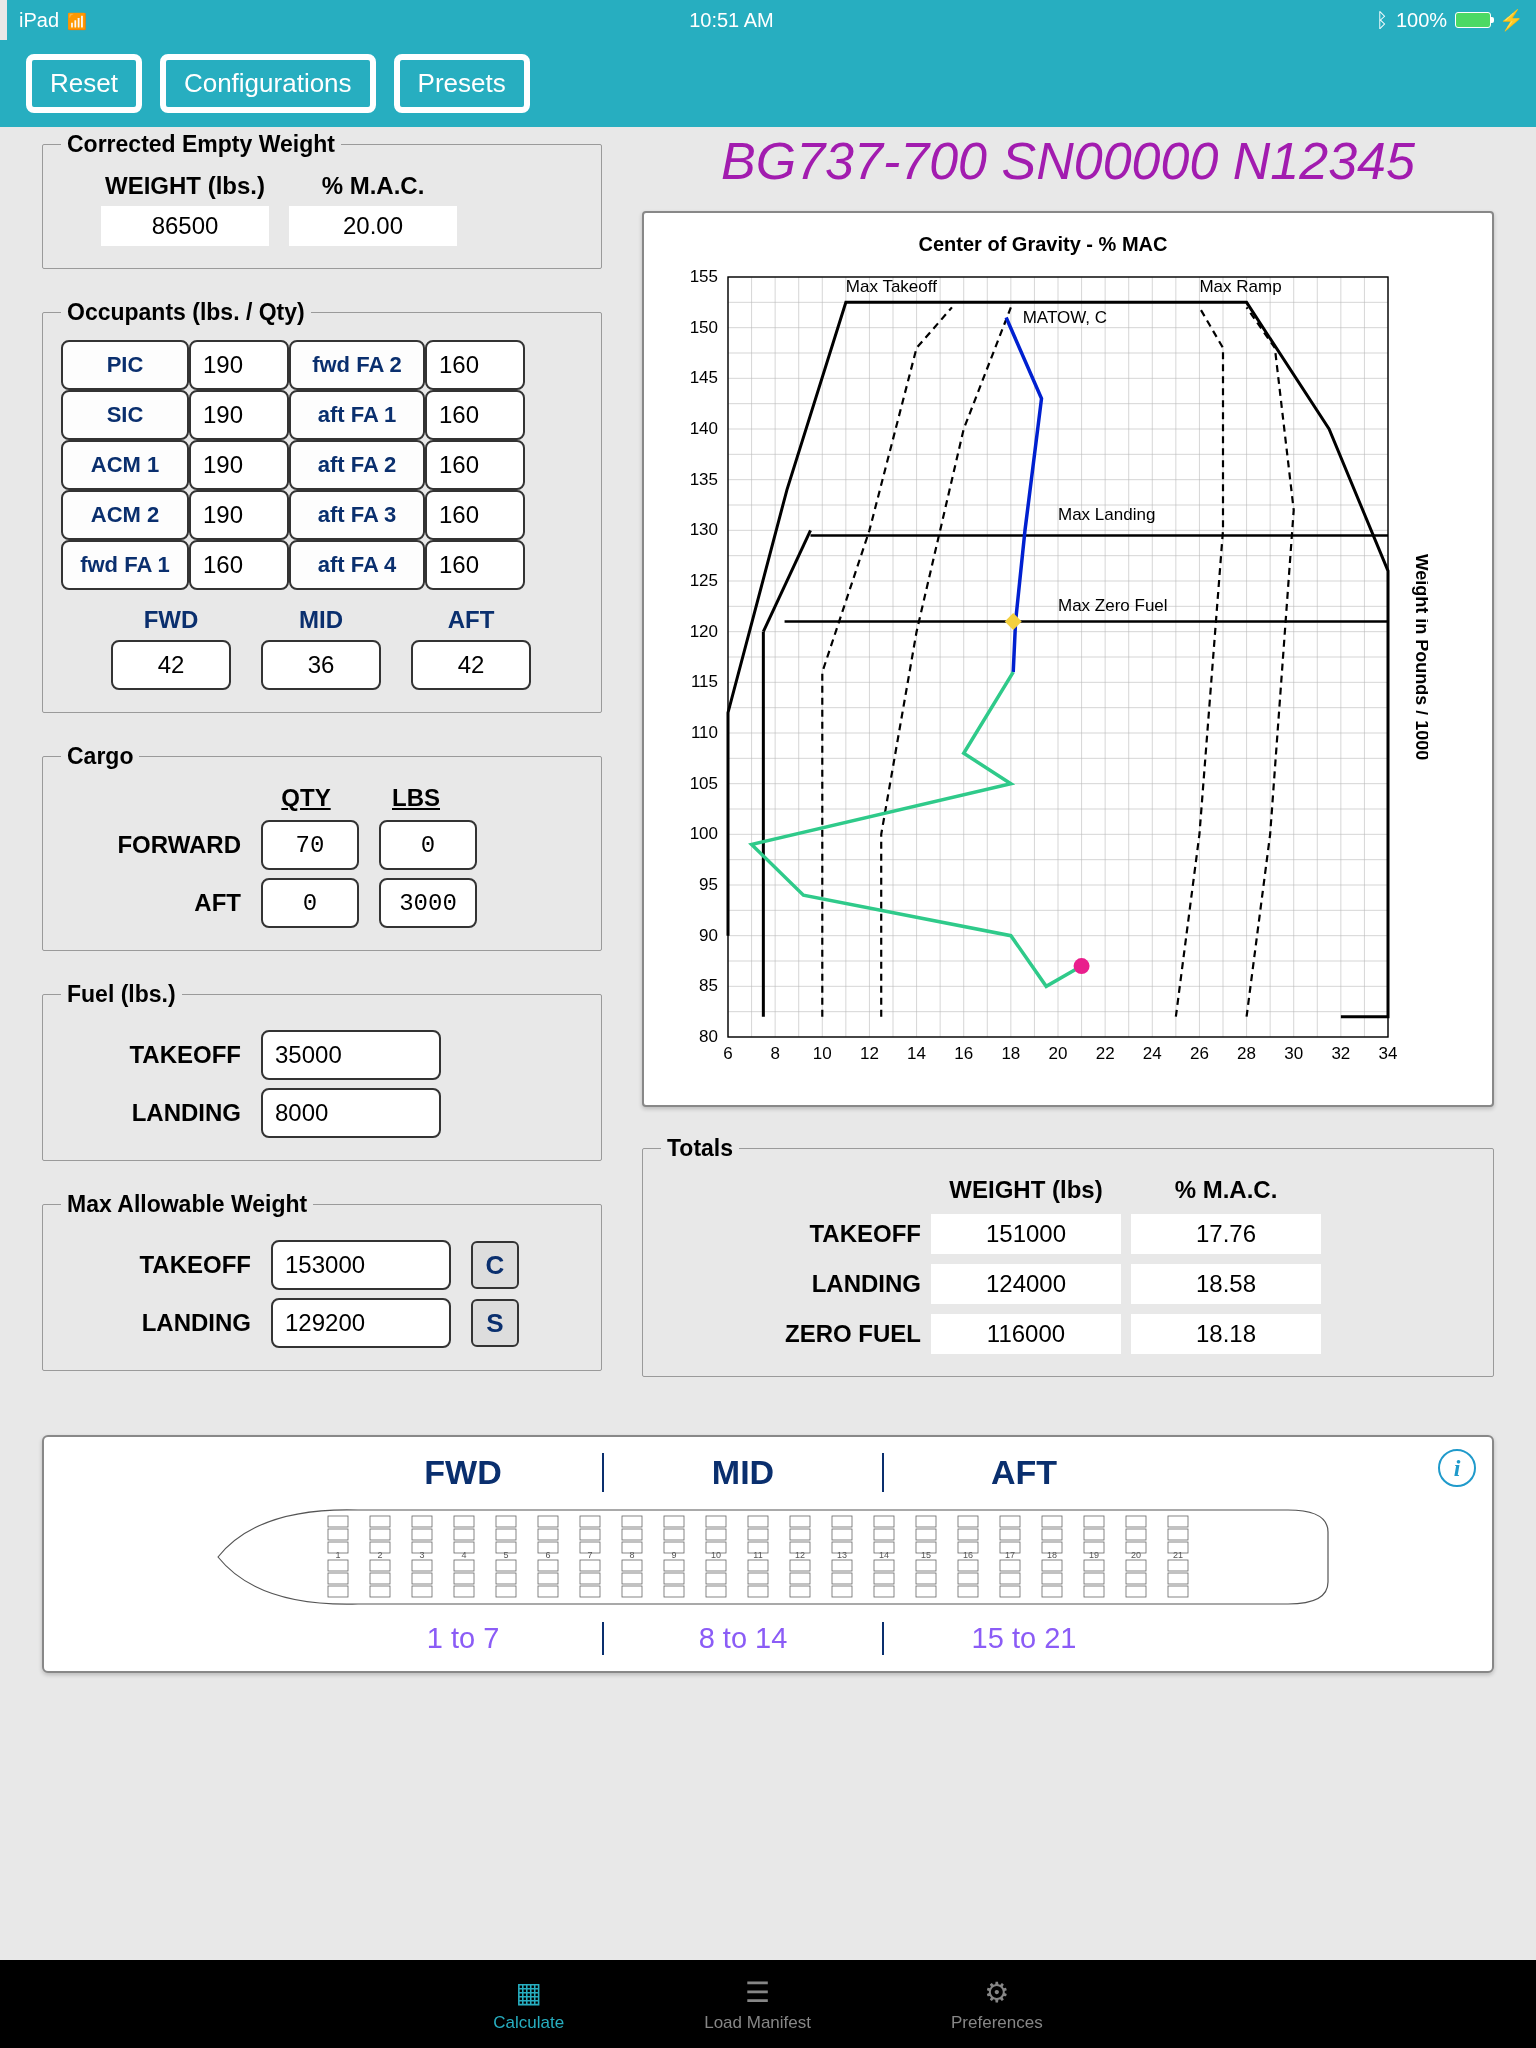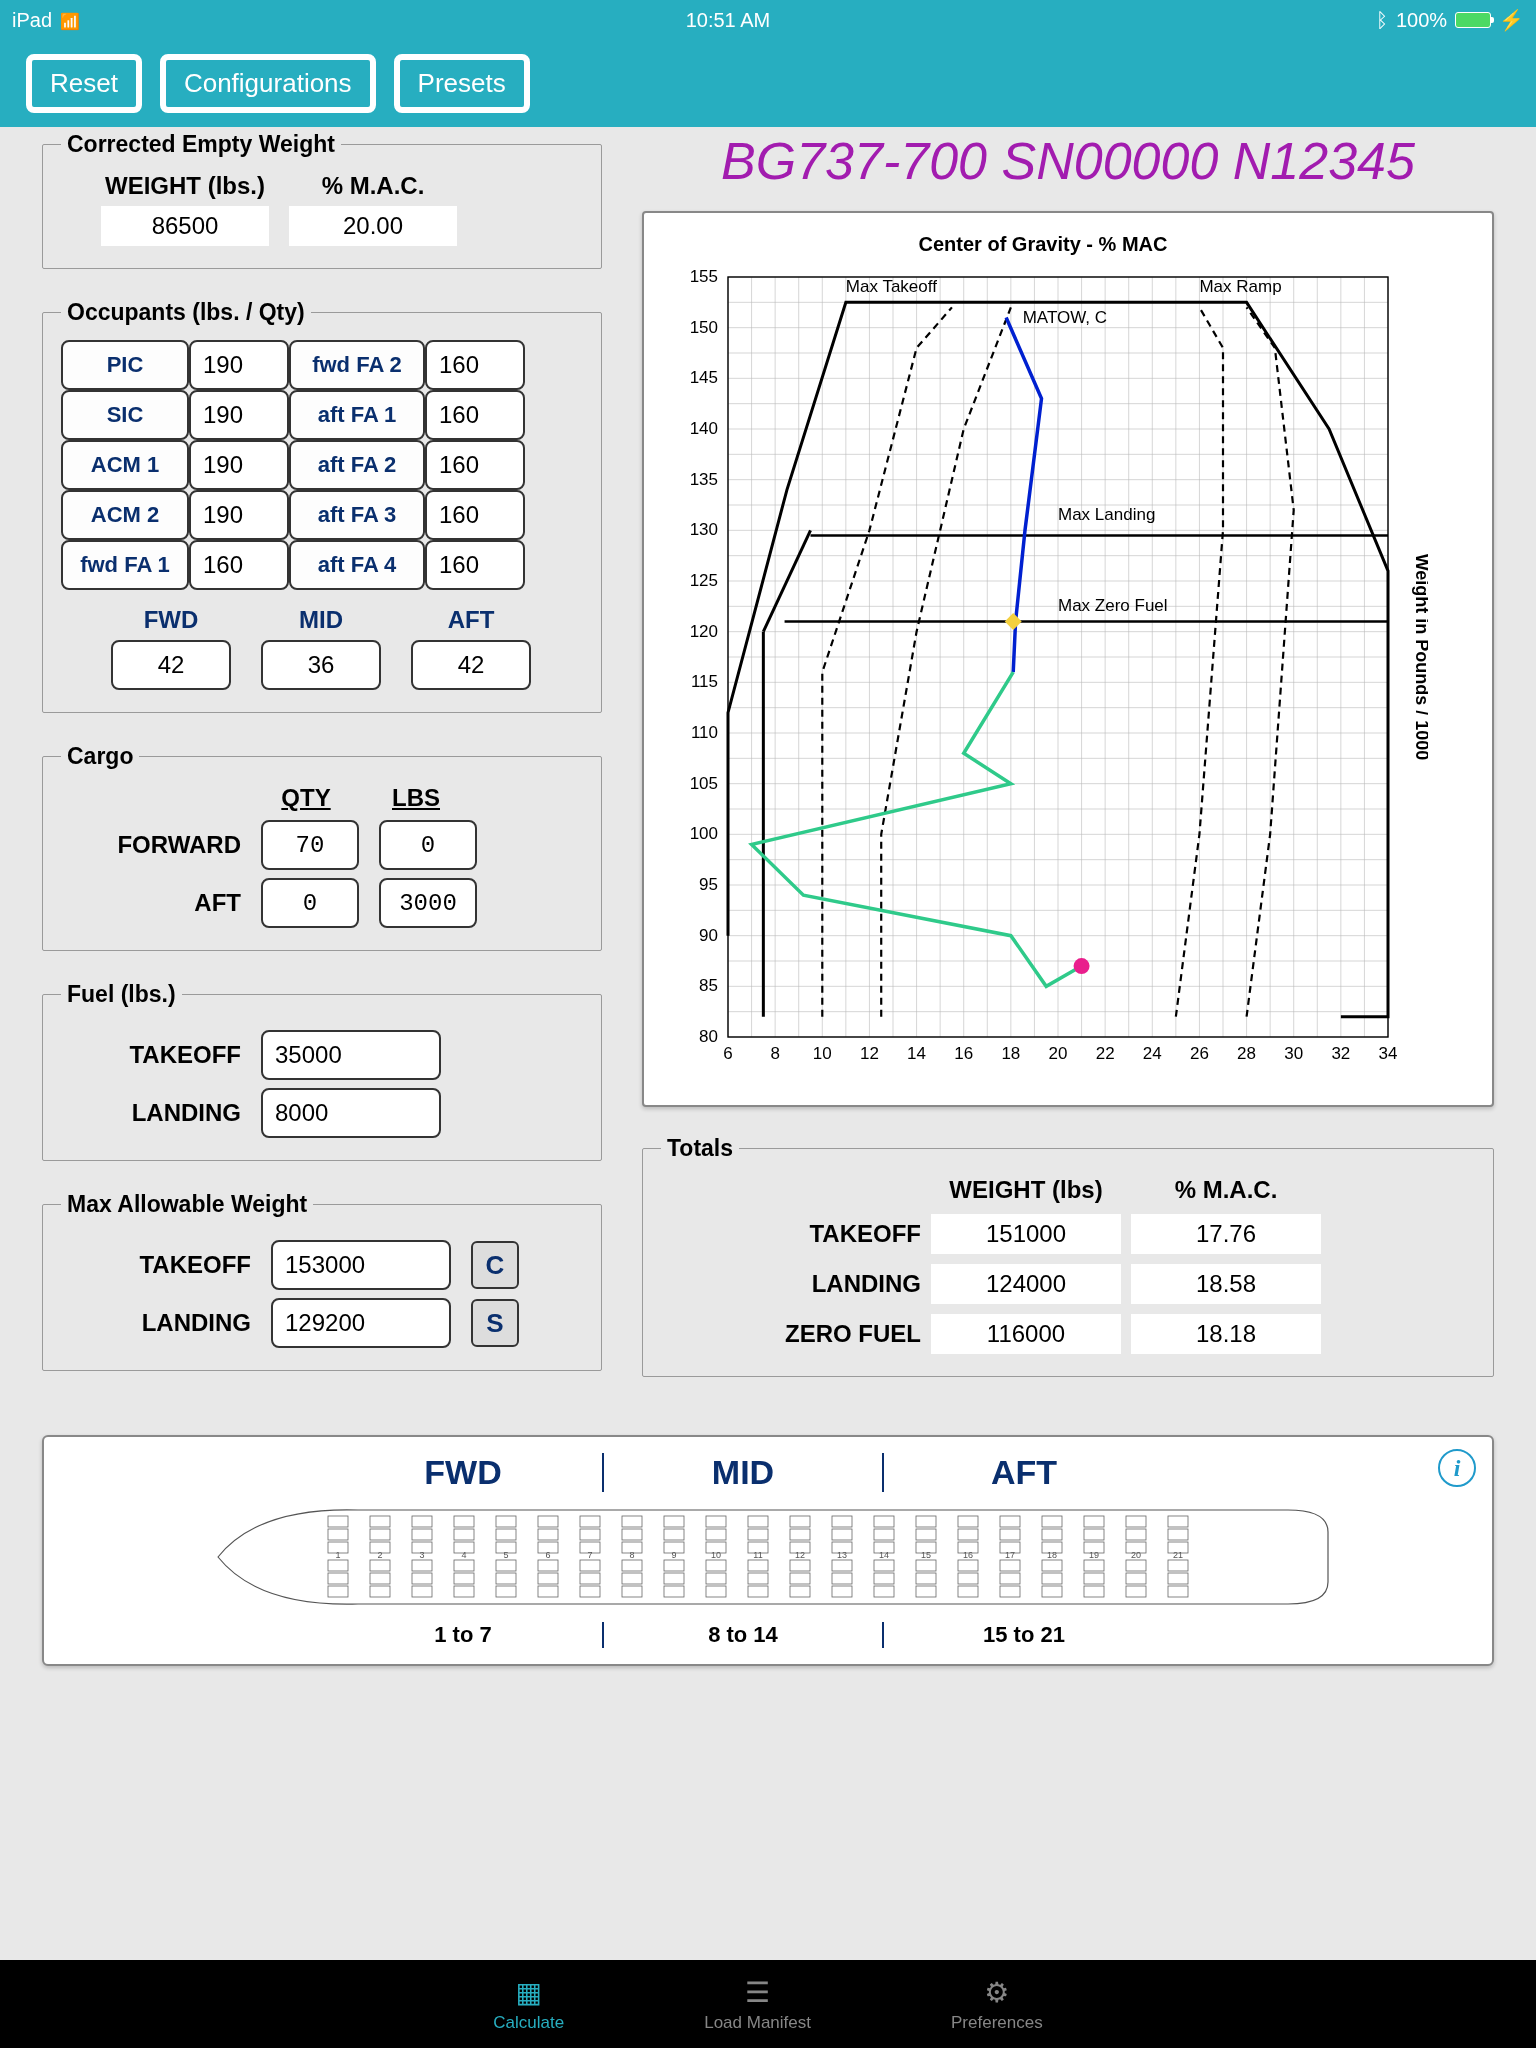--- a/index.html
+++ b/index.html
@@ -1,17 +1,17 @@
 <!DOCTYPE html>
 <html><head>
 <meta charset="utf-8">
 <style>
 * { box-sizing: border-box; margin: 0; padding: 0; }
 body { font-family: -apple-system, Helvetica, Arial, sans-serif; background: #e8e8e8; width: 1536px; height: 2048px; overflow: hidden; }
-.status-bar { background: #27aec0; height: 40px; display: flex; justify-content: space-between; align-items: center; padding: 0 12px; color: white; font-size: 20px; }
+.status-bar { background: #27aec0; height: 40px; display: flex; justify-content: space-between; align-items: center; padding: 0 12px; color: white; font-size: 20px; margin-left: 7px; }
 .status-left, .status-right { display: flex; align-items: center; gap: 8px; }
 .wifi-icon::before { content: "📶"; font-size: 16px; }
 .bt-icon::before { content: "ᛒ"; font-size: 20px; }
 .battery { display: inline-block; width: 36px; height: 16px; background: #4cd964; border-radius: 3px; border: 1px solid white; position: relative; }
 .battery::after { content: ""; position: absolute; right: -4px; top: 4px; width: 3px; height: 6px; background: white; border-radius: 0 2px 2px 0; }
 .header-bar { background: #27aec0; padding: 14px 26px; display: flex; gap: 18px; }
 .header-btn { border: 6px solid #ffffff; color: white; background: transparent; padding: 8px 18px; font-size: 26px; border-radius: 8px; cursor: pointer; }
 .main { padding: 4px 42px; }
 .two-col { display: flex; gap: 40px; }
 .left-col { width: 560px; }
@@ -49,21 +49,21 @@
 .totals-row { display: grid; grid-template-columns: 220px 190px 190px; gap: 10px; margin-left: 40px; margin-top: 10px; align-items: center; }
 .totals-row .lbl { text-align: right; font-weight: bold; font-size: 24px; }
 .totals-row .wbox { width: auto; }
 .seating { background: white; border: 2px solid #888; border-radius: 6px; padding: 16px 30px; margin-top: 28px; box-shadow: 0 2px 4px rgba(0,0,0,0.2); position: relative; }
 .info-icon { position: absolute; top: 12px; right: 16px; width: 38px; height: 38px; border: 2px solid #1f9acb; border-radius: 50%; color: #1f9acb; display: flex; align-items: center; justify-content: center; font-size: 24px; font-style: italic; font-weight: bold; font-family: serif; }
 .seat-hdr { display: flex; color: #0a2f6e; font-weight: bold; font-size: 34px; margin-left: 250px; }
 .seat-hdr div { text-align: center; }
 .seat-hdr .c1 { width: 280px; border-right: 2px solid #0a2f6e; }
 .seat-hdr .c2 { width: 280px; border-right: 2px solid #0a2f6e; }
 .seat-hdr .c3 { width: 280px; }
-.seat-ftr { display: flex; color: #000000; font-weight: bold; font-size: 22px; margin-left: 250px; }
+.seat-ftr { display: flex; color: #8b5cf6; font-weight: normal; font-size: 29px; margin-left: 250px; }
 .seat-ftr div { text-align: center; }
 .seat-ftr .c1 { width: 280px; border-right: 2px solid #0a2f6e; }
 .seat-ftr .c2 { width: 280px; border-right: 2px solid #0a2f6e; }
 .seat-ftr .c3 { width: 280px; }
 .plane { margin: 10px auto; height: 110px; display: flex; align-items: center; justify-content: center; }
 .tab-bar { position: fixed; bottom: 0; left: 0; right: 0; height: 88px; background: black; display: flex; justify-content: center; gap: 140px; align-items: center; }
 .tab { display: flex; flex-direction: column; align-items: center; color: #868686; font-size: 17px; gap: 4px; cursor: pointer; }
 .tab.active { color: #27aec0; }
 .tab-icon { font-size: 28px; }
 svg text { font-family: Arial, sans-serif; }

